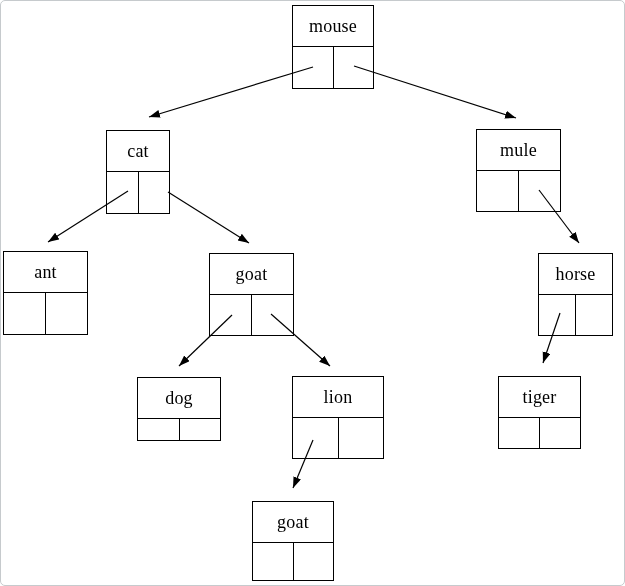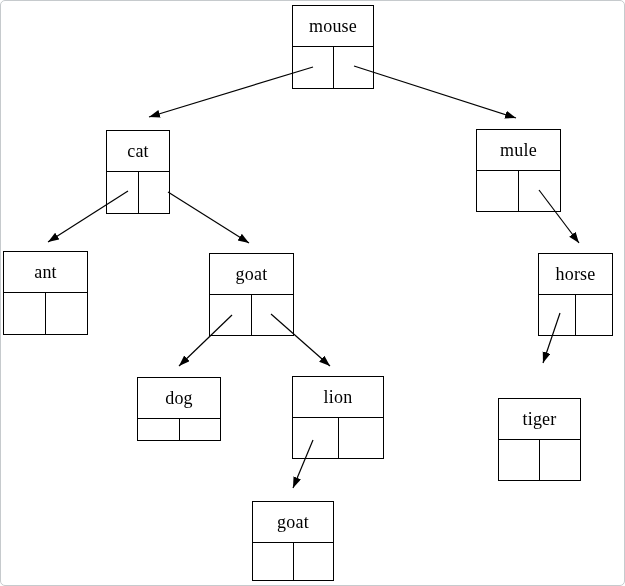--- a/index.html
+++ b/index.html
@@ -136,21 +136,21 @@
   </div>
 
   <div class="node" style="left:291px;top:375px;width:92px;height:83px">
     <div class="node-label">lion</div>
     <div class="node-cells">
       <div class="cell"></div>
       <div class="cell cell-right"></div>
     </div>
   </div>
 
-  <div class="node" style="left:497px;top:397px;width:83px;height:83px">
+  <div class="node" style="left:497px;top:375px;width:83px;height:73px">
     <div class="node-label">tiger</div>
     <div class="node-cells">
       <div class="cell"></div>
       <div class="cell cell-right"></div>
     </div>
   </div>
 
   <div class="node" style="left:251px;top:500px;width:82px;height:80px">
     <div class="node-label">goat</div>
     <div class="node-cells">

